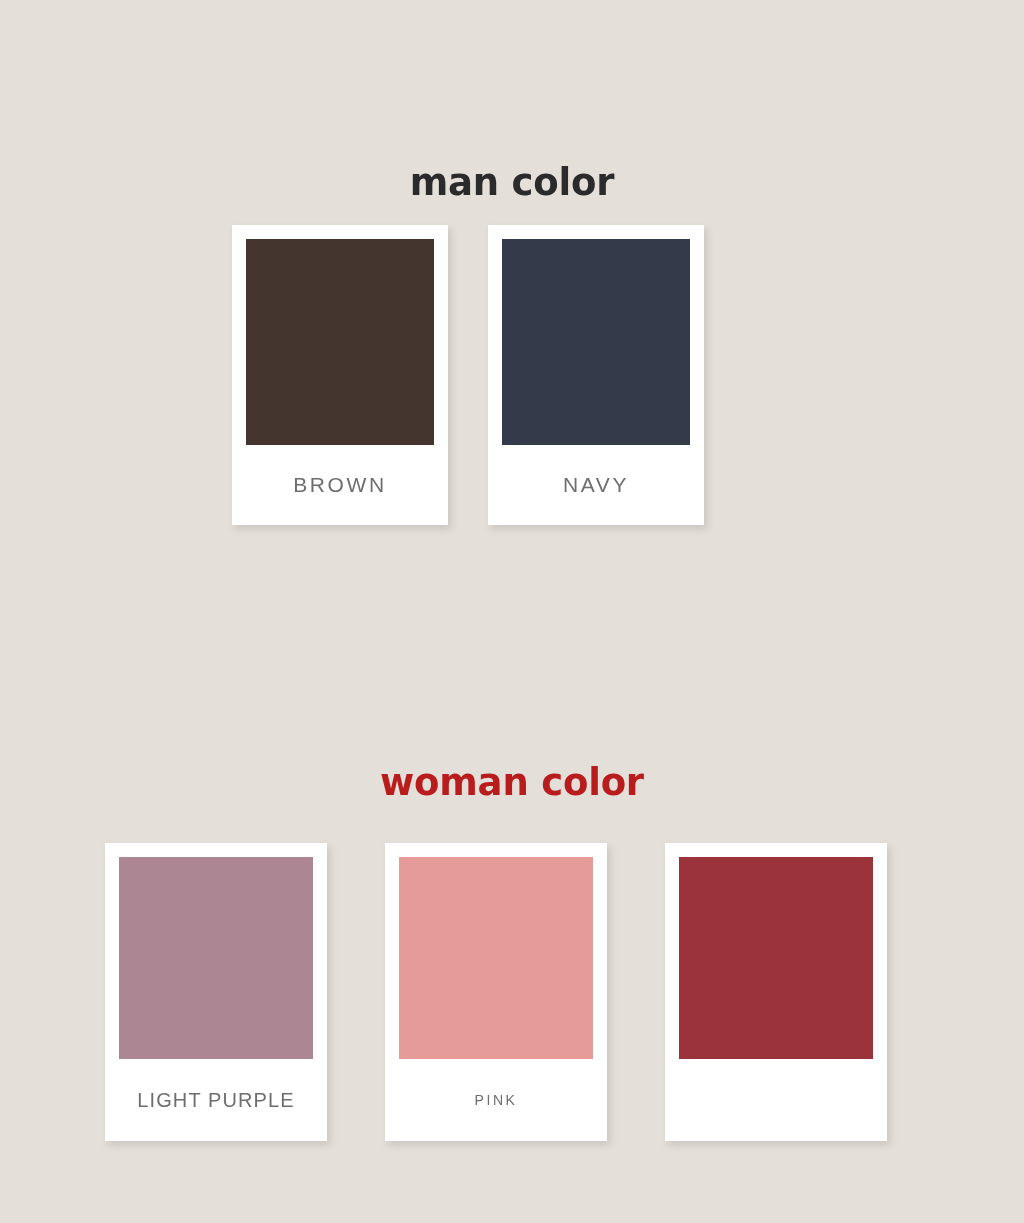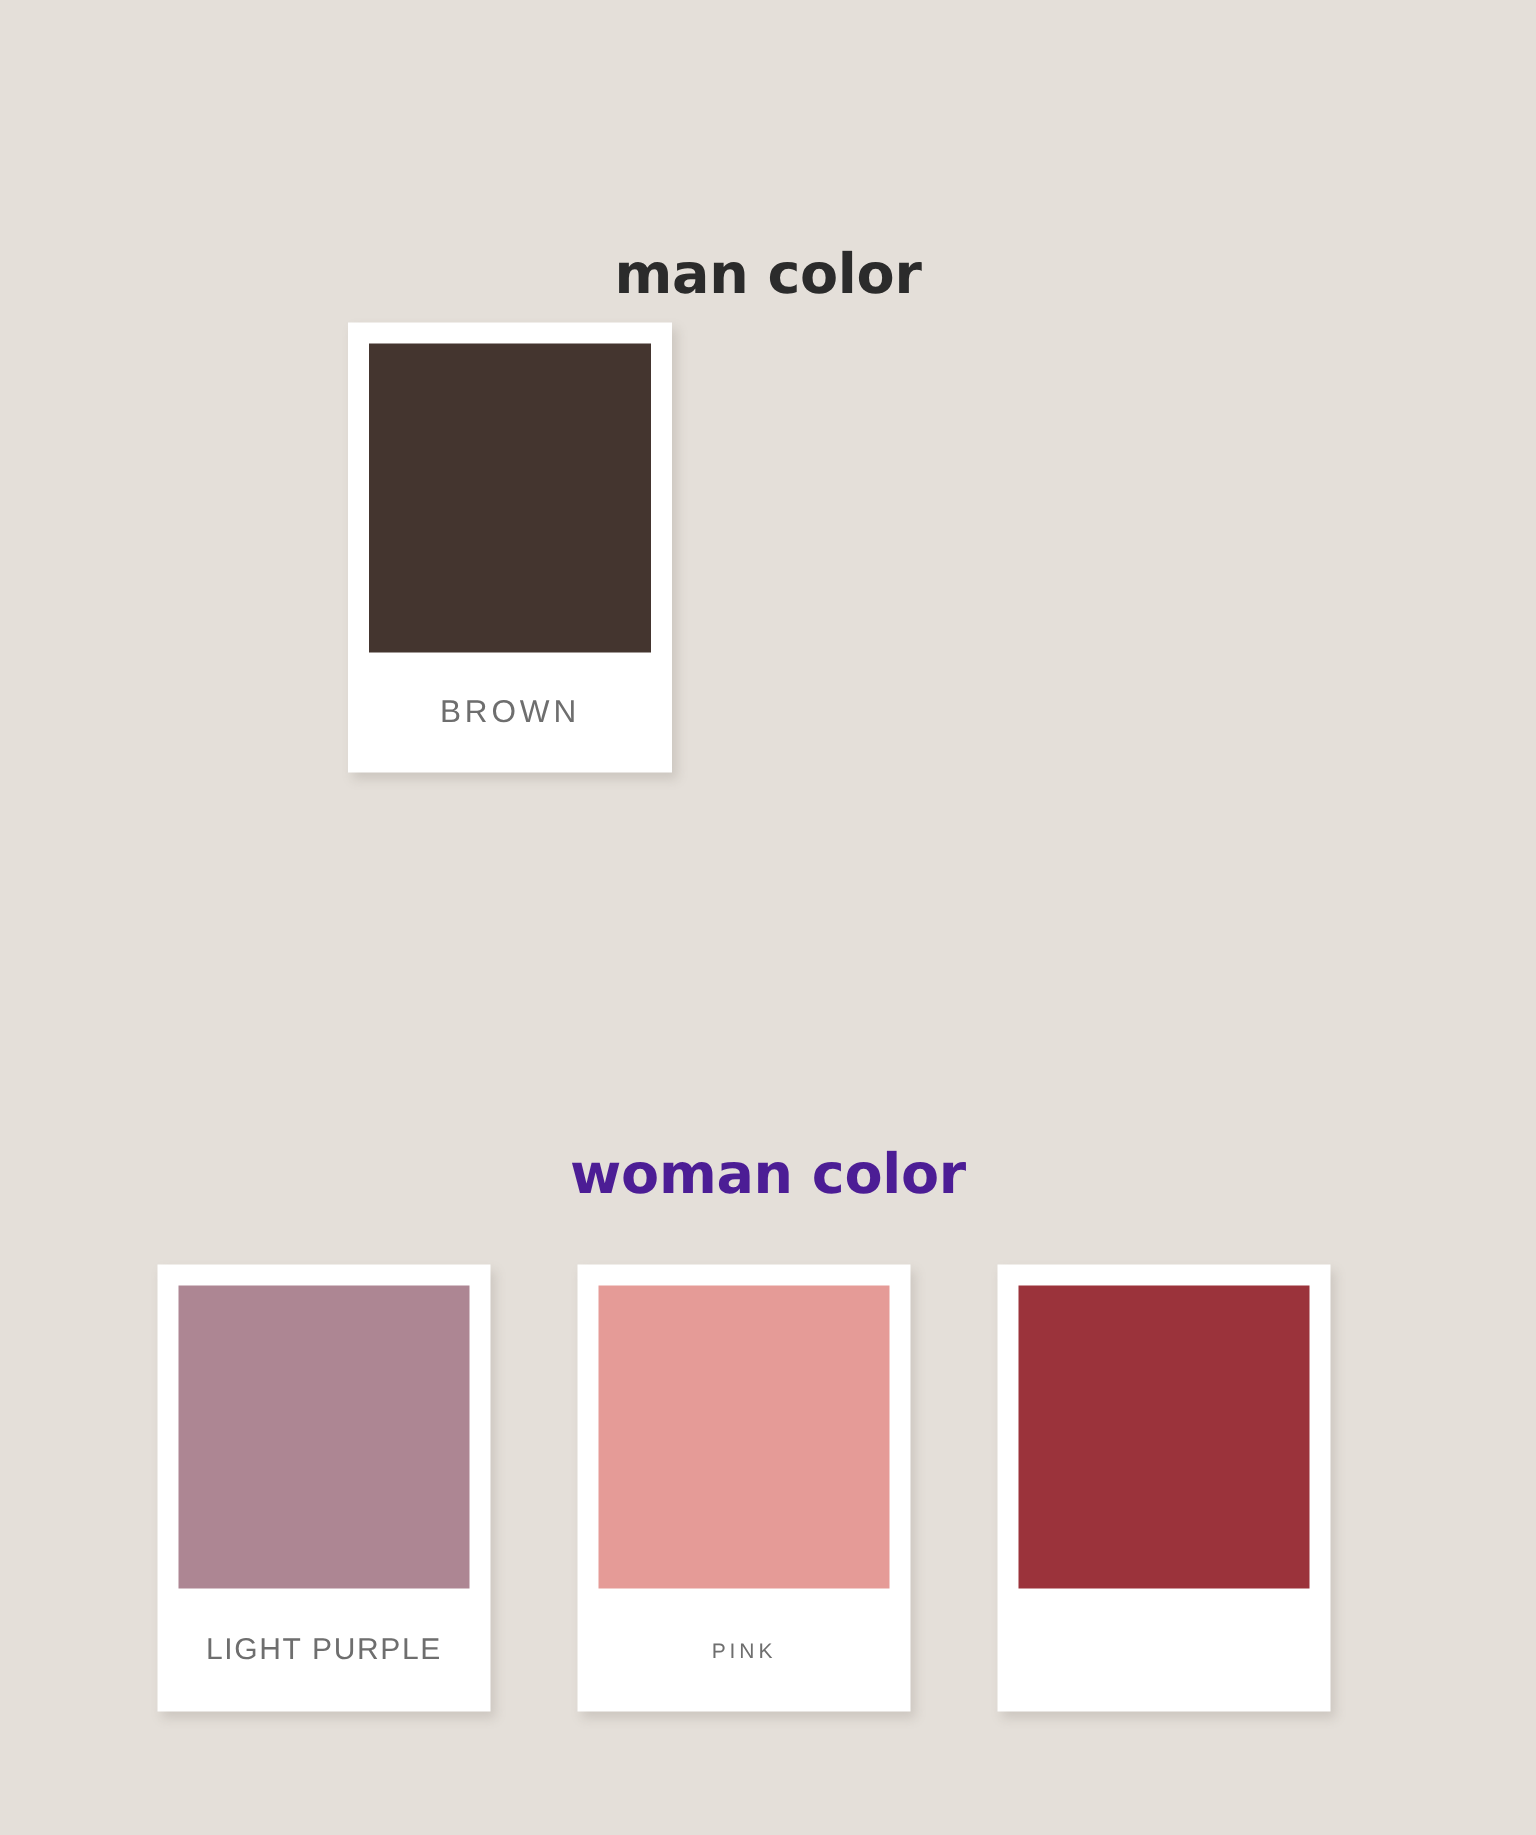--- a/index.html
+++ b/index.html
@@ -44,21 +44,21 @@
     top: 685px;
     font-size: 37px;
   }
 
   
   .card-row {
     position: absolute;
     display: flex;
   }
   .row-man {
-    top: 167px;
+    top: 177px;
     left: 232px;
     gap: 40px;
   }
   .row-woman {
     top: 795px;
     left: 105px;
     gap: 58px;
   }
 
   
@@ -122,24 +122,28 @@
 
   <h2 class="section-heading heading-man" style="color: rgb(43, 43, 43);">man color</h2>
 
   <div class="card-row row-man">
 
     <div class="swatch-card">
       <div class="swatch-chip" style="background-color: rgb(68, 53, 47);"></div>
       <div class="swatch-label">BROWN</div>
     </div>
 
+    <div class="swatch-card">
+      <div class="swatch-chip" style="background-color: rgb(51, 59, 74);"></div>
+      <div class="swatch-label">NAVY</div>
+    </div>
 
   </div>
 
-  <h2 class="section-heading heading-woman" style="color: #4c1d95;">woman color</h2>
+  <h2 class="section-heading heading-woman" style="color: #b91c1c;">woman color</h2>
 
   <div class="card-row row-woman">
 
     <div class="swatch-card">
       <div class="swatch-chip" style="background-color: rgb(173, 134, 147);"></div>
       <div class="swatch-label compact">LIGHT PURPLE</div>
     </div>
 
     <div class="swatch-card">
       <div class="swatch-chip" style="background-color: rgb(229, 155, 151);"></div>

